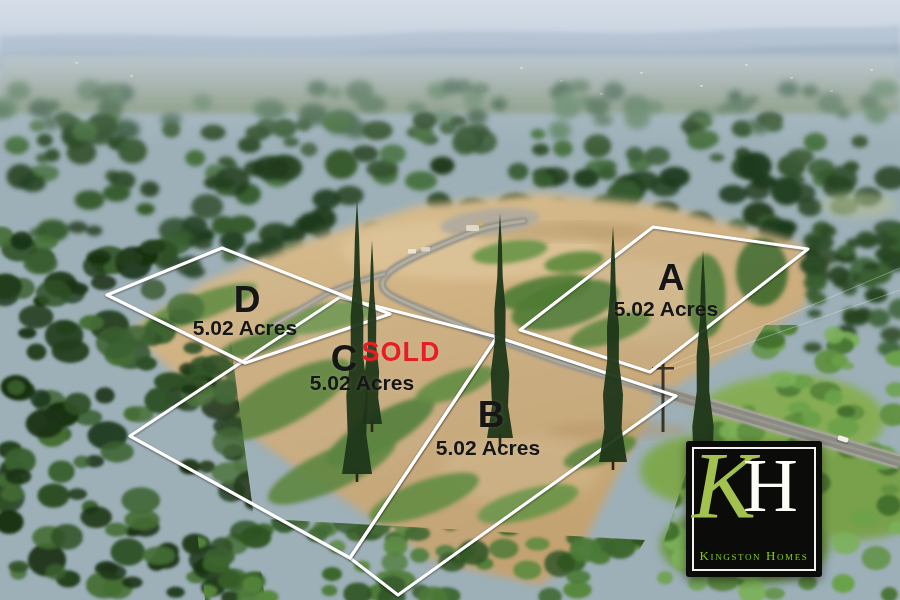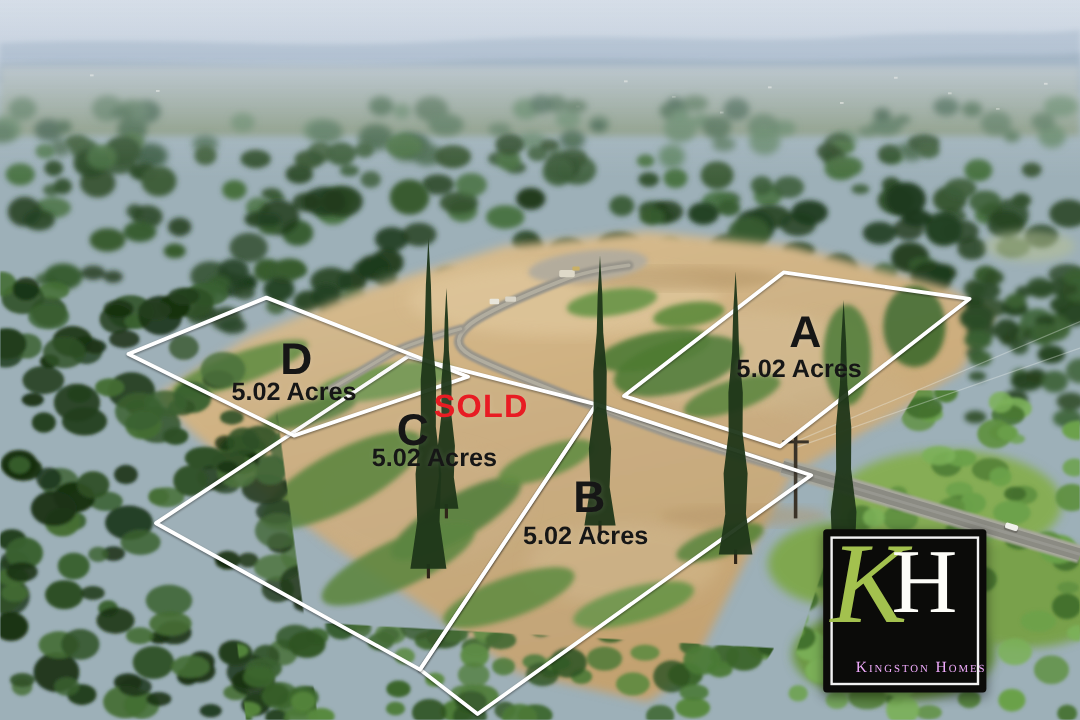--- a/index.html
+++ b/index.html
@@ -843,27 +843,27 @@
 </svg>
 
 <div id="labels">
   <div class="lot-letter" style="left: 671px; top: 277px; color: rgb(22, 22, 22);">A</div>
   <div class="lot-acres" style="left: 666px; top: 308px; color: rgb(22, 22, 22);">5.02 Acres</div>
 
   <div class="lot-letter" style="left: 491px; top: 414px; color: rgb(22, 22, 22);">B</div>
   <div class="lot-acres" style="left: 488px; top: 447px; color: rgb(22, 22, 22);">5.02 Acres</div>
 
   <div class="lot-letter" style="left: 344px; top: 358px; color: rgb(22, 22, 22);">C</div>
-  <div class="lot-sold" style="left: 401px; top: 339px; color: rgb(232, 28, 35);">SOLD</div>
+  <div class="lot-sold" style="left: 401px; top: 352px; color: rgb(232, 28, 35);">SOLD</div>
   <div class="lot-acres" style="left: 362px; top: 382px; color: rgb(22, 22, 22);">5.02 Acres</div>
 
   <div class="lot-letter" style="left: 247px; top: 299px; color: rgb(22, 22, 22);">D</div>
   <div class="lot-acres" style="left: 245px; top: 327px; color: rgb(22, 22, 22);">5.02 Acres</div>
 </div>
 
 <div id="logo" style="background: rgb(11, 11, 9);">
   <div class="frame"></div>
   <div class="k" style="color: rgb(163, 193, 78);">K</div>
   <div class="h" style="color: rgb(253, 253, 248);">H</div>
-  <div class="name" style="color: #f0abfc; text-align: right;">Kingston Homes</div>
+  <div class="name" style="color: #84cc16;">Kingston Homes</div>
 </div>
 
 </div>
 
 </body></html>

